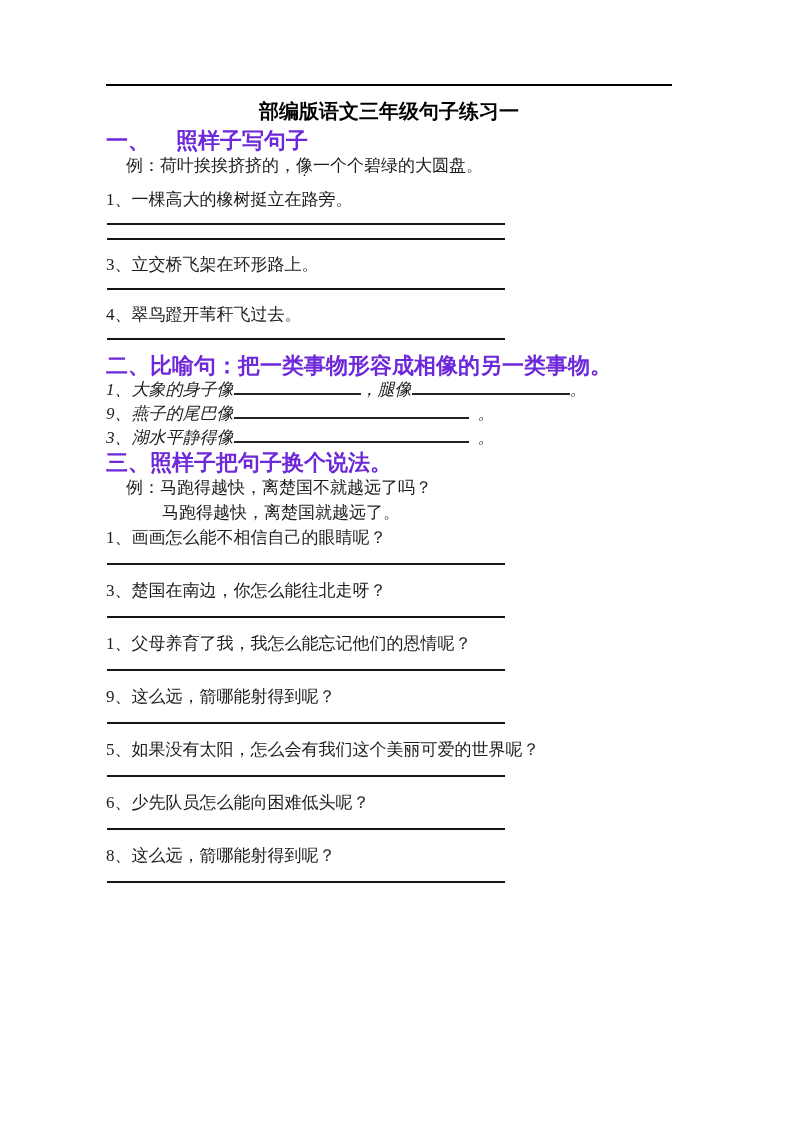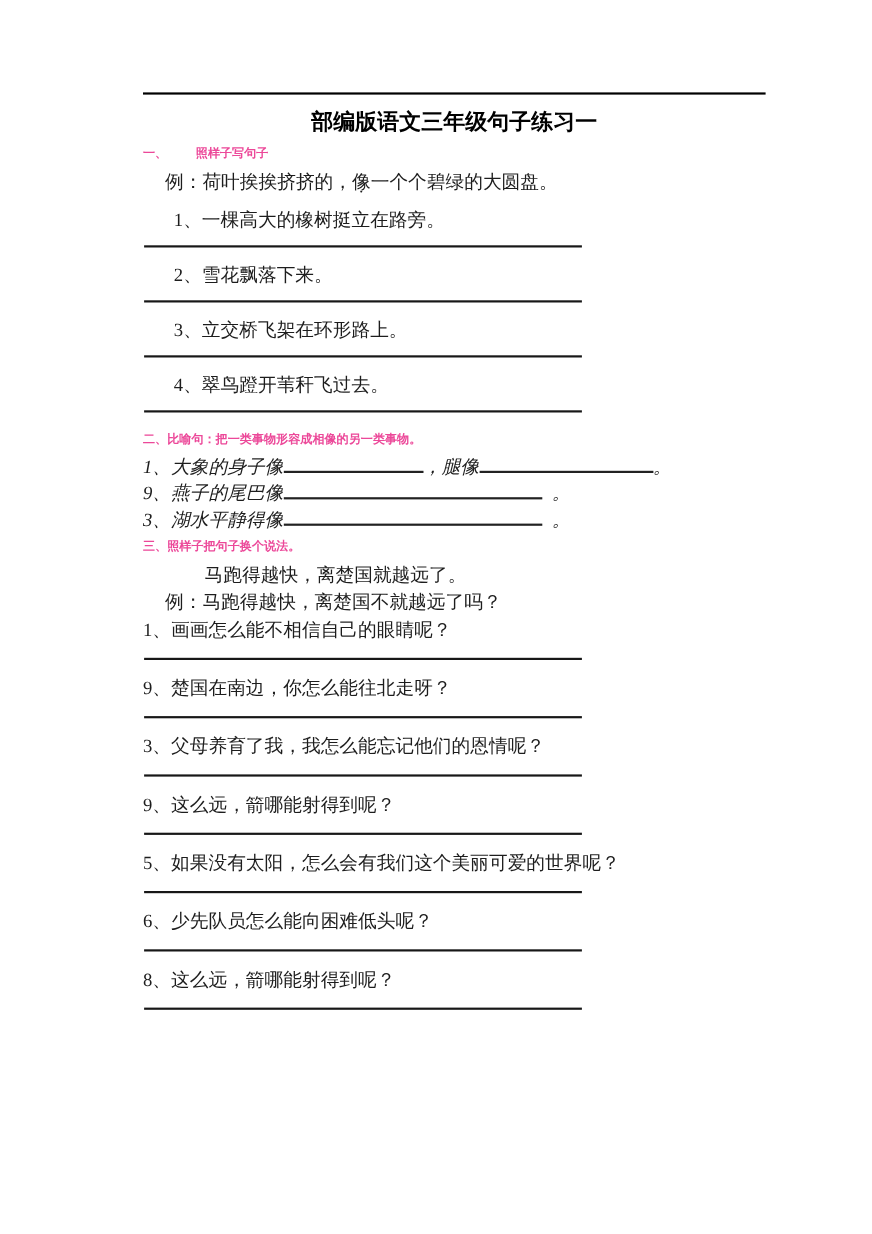--- a/index.html
+++ b/index.html
@@ -4,40 +4,40 @@
 <style>
   html,body{margin:0;padding:0;background:#ffffff;}
   .page{
     position:relative;
     width:793px;height:1122px;
     background:#ffffff;
     overflow:hidden;
     font-family:"Liberation Serif","DejaVu Serif",serif;
     color:#1d1d1d;
   }
-  .content{position:absolute;left:130px;top:84px;width:566px;}
+  .content{position:absolute;left:106px;top:84px;width:566px;}
   .toprule{border-top:2px solid #000;height:0;margin:0 0 12px 0;}
   .title{
     margin:0 0 4px 0;
     font-family:"Liberation Sans","DejaVu Sans",sans-serif;
     font-weight:bold;font-size:20px;line-height:26px;
     text-align:center;color:#000;
   }
   .sec-head{
     font-family:"Liberation Sans","DejaVu Sans",sans-serif;
-    font-weight:bold;font-size:11px;line-height:25px;color:#ec4899;
+    font-weight:bold;font-size:22px;line-height:25px;color:#6d28d9;
   }
   .s1-num{
     font-family:"Liberation Serif","DejaVu Serif",serif;
     font-weight:bold;margin-right:26px;
   }
   .body-line{font-size:17px;line-height:25px;}
   .example-line{line-height:25px;margin-left:20px;}
   .q-block{margin:0;}
-  .s1-block .body-line{line-height:24px;margin-left:28px;}
+  .s1-block .body-line{line-height:24px;}
   .s1-first{margin-top:10px;}
   .ans-line{width:398px;height:0;border-bottom:2px solid #171717;}
   .s1-block .ans-line{margin:11px 0 13px 1px;}
   .s3-block .ans-line{margin:13px 0 13px 1px;}
   .s2-line{font-size:17px;line-height:24px;white-space:nowrap;font-style:italic;}
   .blank{
     display:inline-block;height:13px;
     border-bottom:2px solid #222;
     vertical-align:baseline;
   }
@@ -68,21 +68,20 @@
 
     <div class="body-line example-line">
       <span>例：荷叶挨挨挤挤的，</span><span class="em"><span>像</span><span class="em-dot">·</span></span><span>一个个碧绿的大圆盘。</span>
     </div>
 
     <div class="q-block s1-block s1-first">
       <div class="body-line">1、一棵高大的橡树挺立在路旁。</div>
       <div class="ans-line"></div>
     </div>
     <div class="q-block s1-block">
-      <div class="body-line">2、雪花飘落下来。</div>
       <div class="ans-line"></div>
     </div>
     <div class="q-block s1-block">
       <div class="body-line">3、立交桥飞架在环形路上。</div>
       <div class="ans-line"></div>
     </div>
     <div class="q-block s1-block">
       <div class="body-line">4、翠鸟蹬开苇秆飞过去。</div>
       <div class="ans-line"></div>
     </div>
@@ -94,33 +93,33 @@
     </div>
     <div class="s2-line">
       <span>9、燕子的尾巴像</span><span class="blank w235"></span><span class="end-gap">。</span>
     </div>
     <div class="s2-line">
       <span>3、湖水平静得像</span><span class="blank w235"></span><span class="end-gap">。</span>
     </div>
 
     <div class="sec-head">三、照样子把句子换个说法。</div>
 
+    <div class="body-line example-line">例：马跑得越快，离楚国不就越远了吗？</div>
     <div class="body-line example-line indent">马跑得越快，离楚国就越远了。</div>
-    <div class="body-line example-line">例：马跑得越快，离楚国不就越远了吗？</div>
 
     <div class="q-block s3-block">
       <div class="body-line">1、画画怎么能不相信自己的眼睛呢？</div>
       <div class="ans-line"></div>
     </div>
     <div class="q-block s3-block">
-      <div class="body-line">9、楚国在南边，你怎么能往北走呀？</div>
+      <div class="body-line">3、楚国在南边，你怎么能往北走呀？</div>
       <div class="ans-line"></div>
     </div>
     <div class="q-block s3-block">
-      <div class="body-line">3、父母养育了我，我怎么能忘记他们的恩情呢？</div>
+      <div class="body-line">1、父母养育了我，我怎么能忘记他们的恩情呢？</div>
       <div class="ans-line"></div>
     </div>
     <div class="q-block s3-block">
       <div class="body-line">9、这么远，箭哪能射得到呢？</div>
       <div class="ans-line"></div>
     </div>
     <div class="q-block s3-block">
       <div class="body-line">5、如果没有太阳，怎么会有我们这个美丽可爱的世界呢？</div>
       <div class="ans-line"></div>
     </div>

